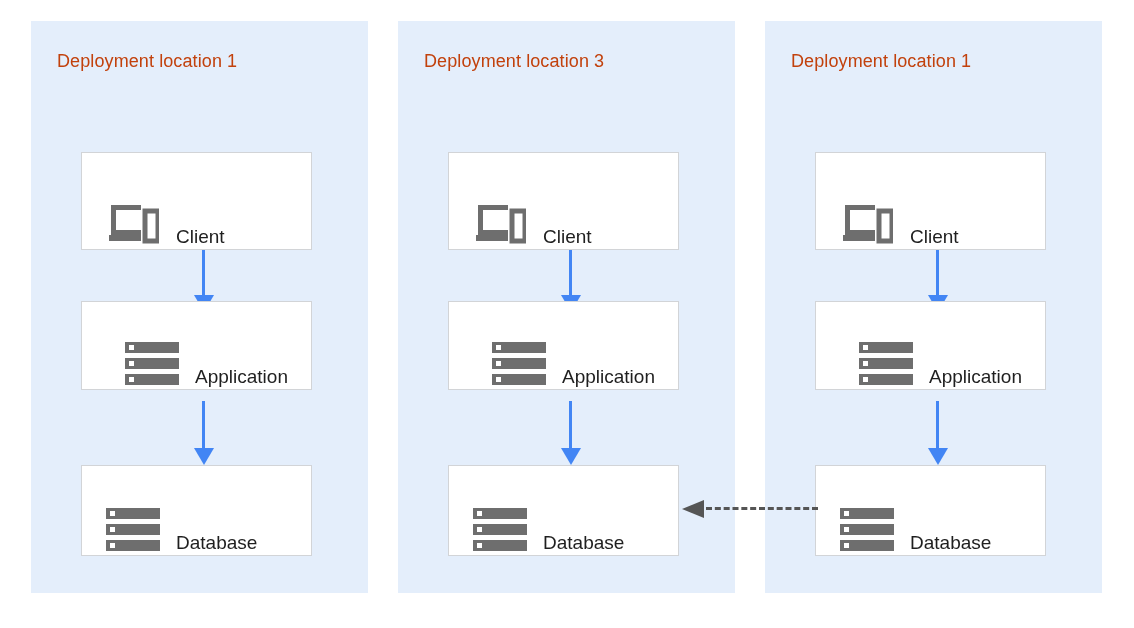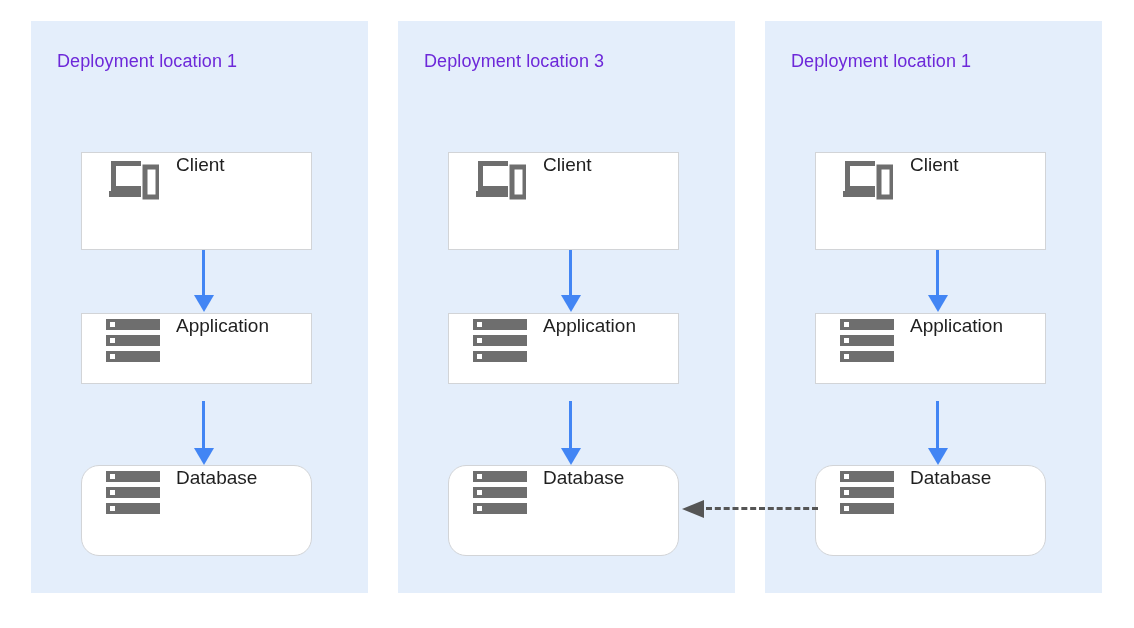--- a/index.html
+++ b/index.html
@@ -30,39 +30,39 @@
   #panel-1 { left: 31px; }
   #panel-2 { left: 398px; }
   #panel-3 { left: 765px; }
 
   .panel-title {
     position: absolute;
     left: 26px;
     top: 29px;
     font-size: 18px;
     line-height: 22px;
-    color: #6d28d9;
+    color: #c2410c;
     letter-spacing: 0.1px;
     white-space: nowrap;
   }
 
   
   .node {
     position: absolute;
     left: 50px;
     width: 231px;
     background: #ffffff;
     border: 1px solid #d2d4d7;
     box-sizing: border-box;
     display: flex;
-    align-items: flex-start;
+    align-items: flex-end;
   }
   .node.client      { top: 131px; height: 98px; }
-  .node.application { top: 292px; height: 71px; }
-  .node.database    { top: 444px; height: 91px; border-radius: 18px; }
+  .node.application { top: 280px; height: 89px; padding-left: 19px; }
+  .node.database    { top: 444px; height: 91px; }
 
   .node-icon {
     flex: 0 0 auto;
     margin-left: 22px;
     margin-right: 14px;
     width: 58px;
     height: 52px;
     display: flex;
     align-items: center;
     justify-content: center;

